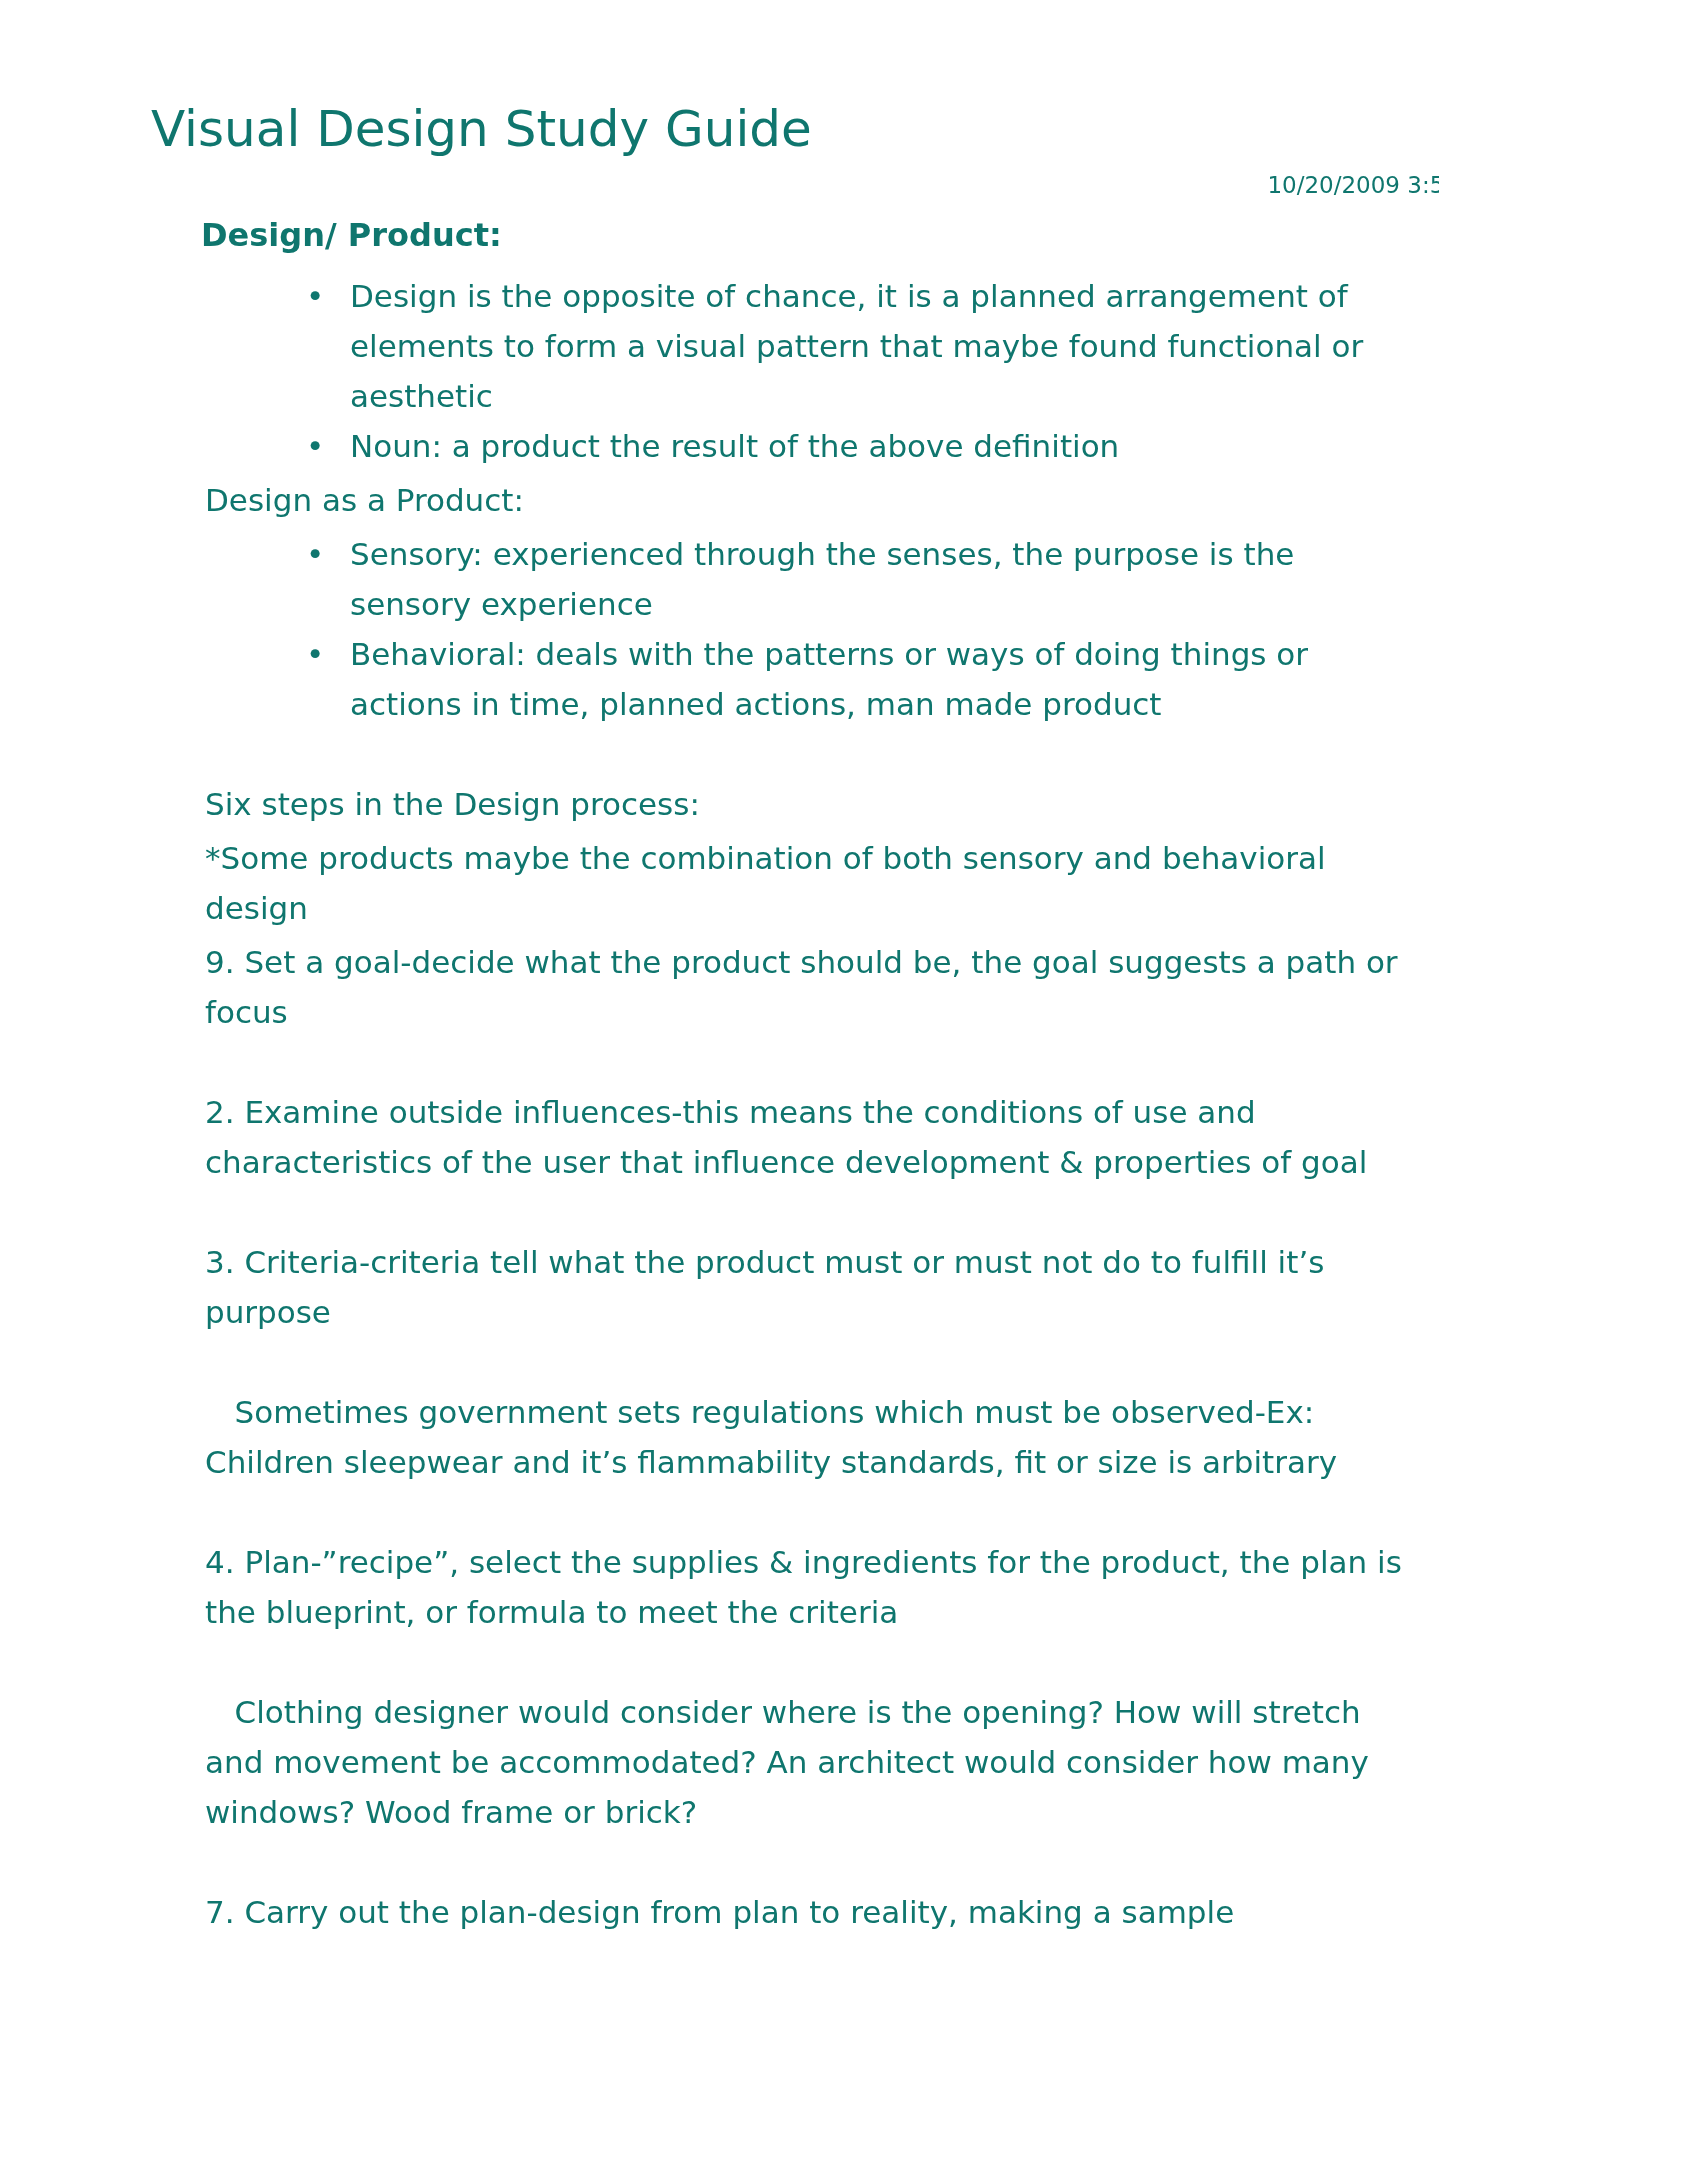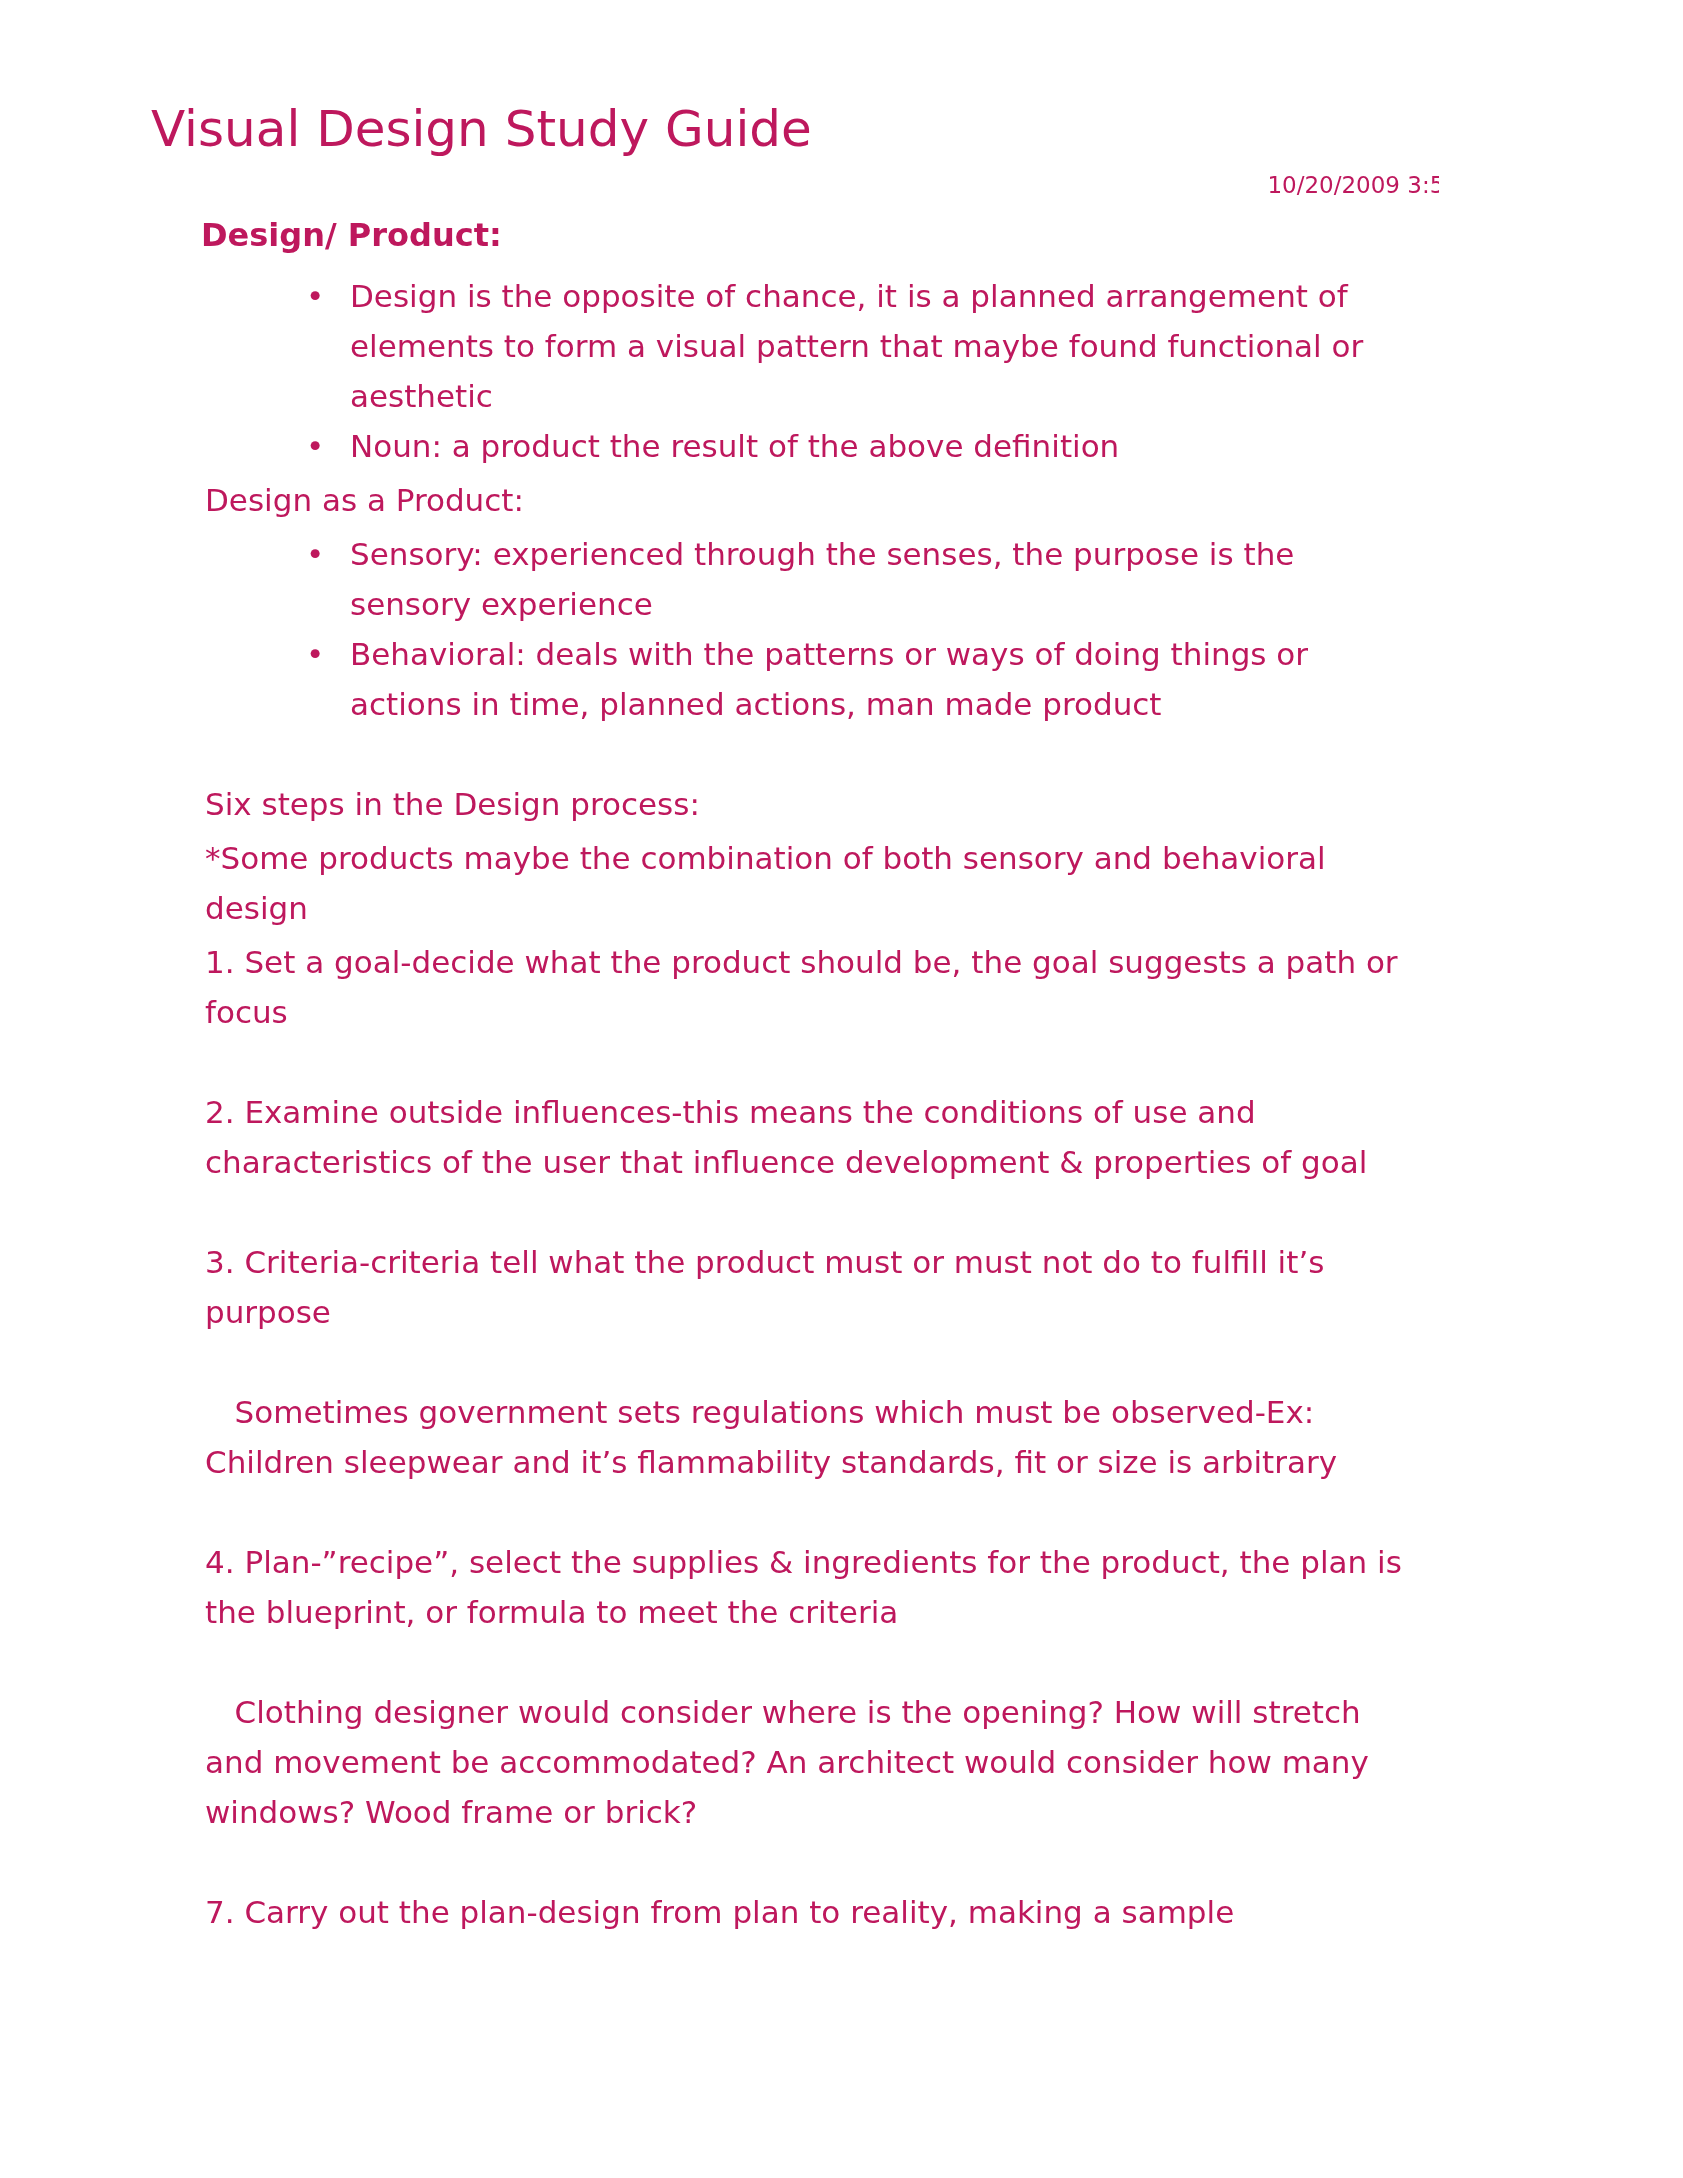--- a/index.html
+++ b/index.html
@@ -5,21 +5,21 @@
   html, body {
     margin: 0;
     padding: 0;
     background: #ffffff;
   }
   .page {
     position: relative;
     width: 1439px;
     height: 2178px;
     background: #ffffff;
-    color: #be185d;
+    color: #0f766e;
     font-family: "DejaVu Sans", sans-serif;
     overflow: hidden;
   }
   .doc {
     position: absolute;
     left: 151px;
     top: 0;
     width: 1386px;
   }
   .title {
@@ -114,21 +114,21 @@
           <span class="btext">Behavioral: deals with the patterns or ways of doing things or
 actions in time, planned actions, man made product</span>
         </li>
       </ul>
 
       <p class="para gap">Six steps in the Design process:</p>
 
       <p class="para">*Some products maybe the combination of both sensory and behavioral
 design</p>
 
-      <p class="para">1. Set a goal-decide what the product should be, the goal suggests a path or
+      <p class="para">9. Set a goal-decide what the product should be, the goal suggests a path or
 focus</p>
 
       <p class="para gap">2. Examine outside influences-this means the conditions of use and
 characteristics of the user that influence development &amp; properties of goal</p>
 
       <p class="para gap">3. Criteria-criteria tell what the product must or must not do to fulfill it’s
 purpose</p>
 
       <p class="para gap">   Sometimes government sets regulations which must be observed-Ex:
 Children sleepwear and it’s flammability standards, fit or size is arbitrary</p>

